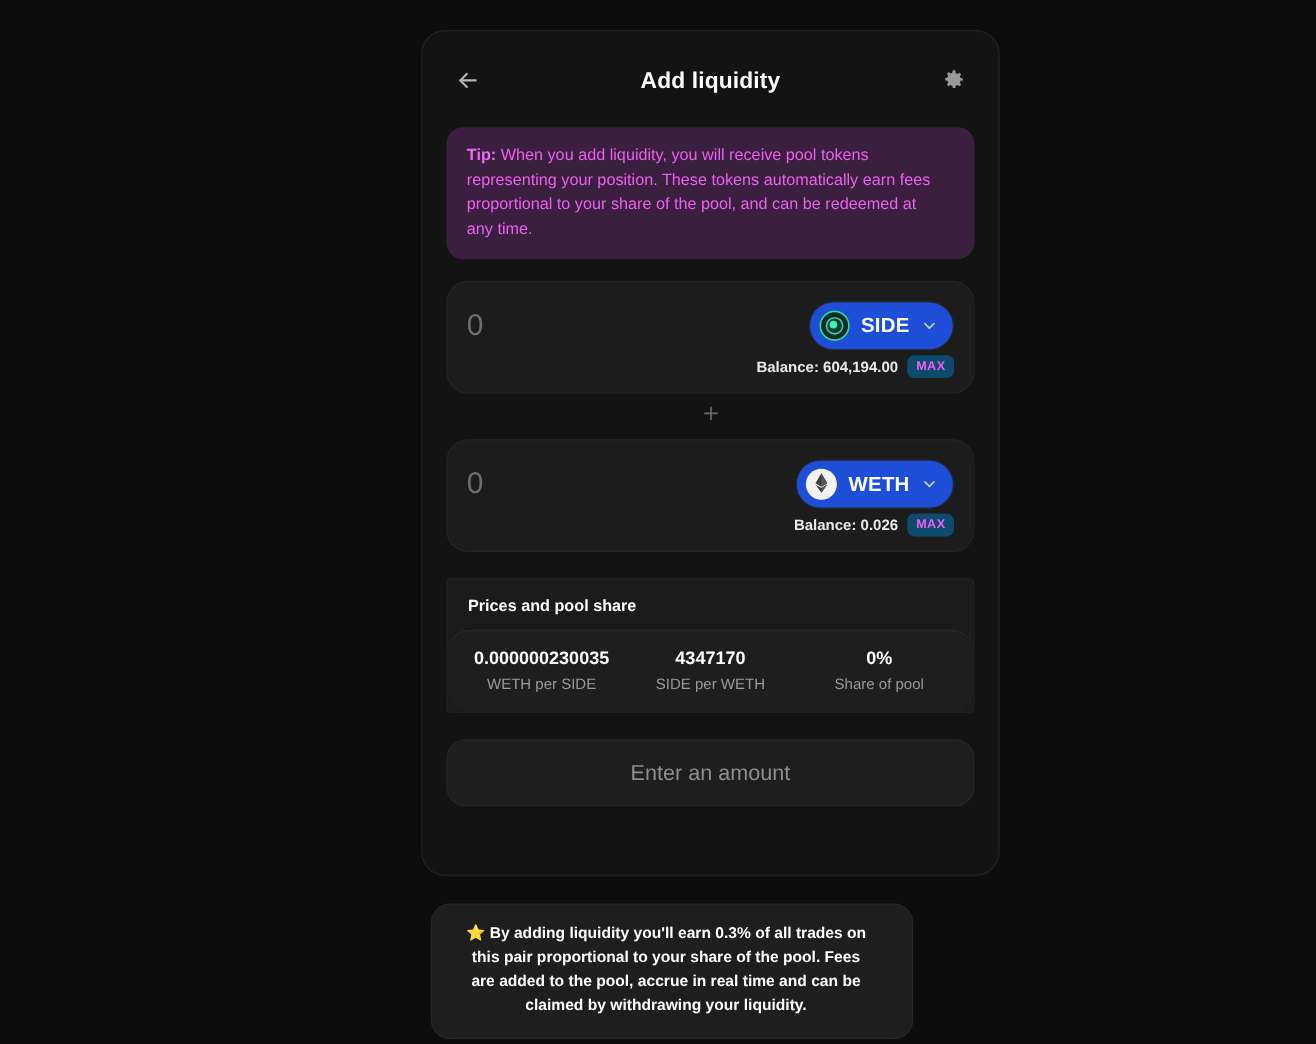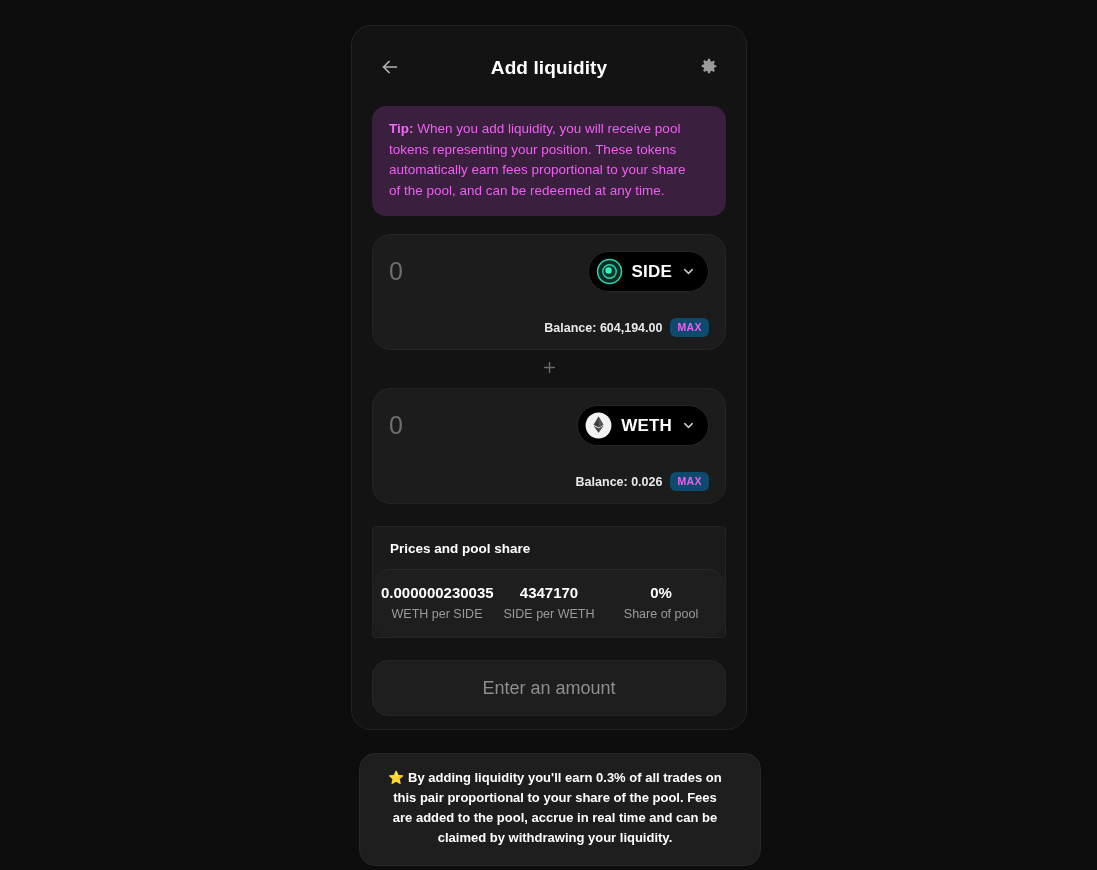--- a/index.html
+++ b/index.html
@@ -12,21 +12,21 @@
   .page {
     position: relative;
     width: 1097px; height: 870px;
     background: #0d0d0d;
   }
 
   
   .card {
     position: absolute;
     left: 351px; top: 25px;
-    width: 396px; height: 705px;
+    width: 482px; height: 705px;
     background: #131313;
     border: 1px solid #232323;
     border-radius: 20px;
     padding: 20px 20px 0 20px;
   }
 
   
   .card-header {
     display: flex; align-items: center; justify-content: space-between;
     height: 44px;
@@ -75,39 +75,39 @@
     color: #6e6e6e;
     font-family: "Liberation Sans", sans-serif;
     font-size: 25px; font-weight: 400;
     width: 100%;
     min-width: 0;
   }
   .amount-input::placeholder { color: #6e6e6e; }
 
   .token-pill {
     display: flex; align-items: center; gap: 9px;
-    background: #000000;
+    background: #1d4ed8;
     border: 1px solid #272727;
     border-radius: 22px;
     padding: 6px 12px 6px 7px;
     cursor: pointer;
     flex: 0 0 auto;
   }
   .token-symbol {
     font-size: 17px; font-weight: 800; color: #ffffff;
     letter-spacing: .2px;
   }
   .chev { color: #c9c9c9; display: flex; align-items: center; }
 
   .token-logo { width: 27px; height: 27px; flex: 0 0 auto; display:block; }
 
   .balance-row {
     display: flex; align-items: center; justify-content: flex-end;
     gap: 8px;
-    margin-top: 26px;
+    margin-top: 4px;
   }
   .balance-text {
     font-size: 12.5px; font-weight: 700; color: #e9e9e9;
   }
   .max-badge {
     background: #0c4a6e;
     color: #ef5ff2;
     font-size: 10.5px; font-weight: 800;
     letter-spacing: .4px;
     padding: 3px 7px 4px 7px;

